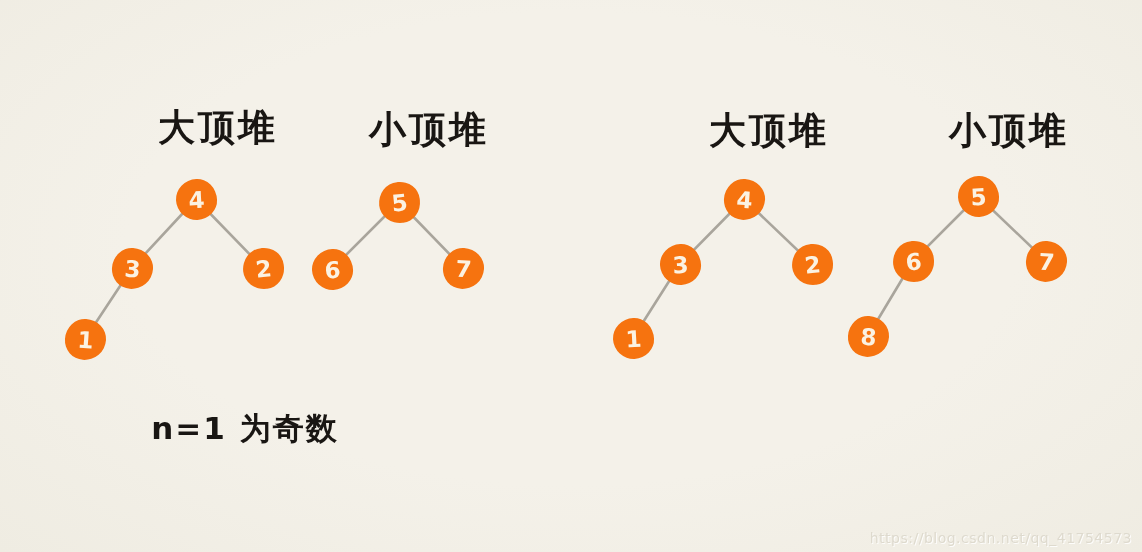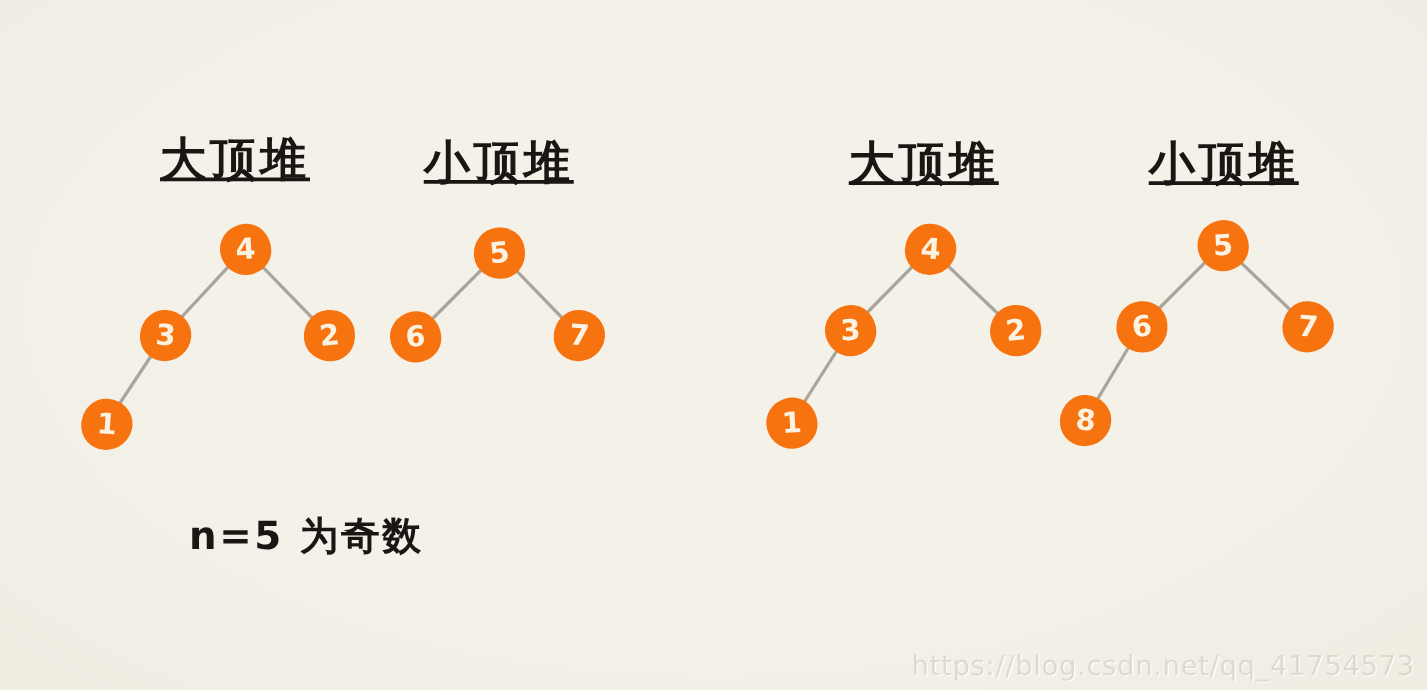--- a/index.html
+++ b/index.html
@@ -35,43 +35,42 @@
     font-weight: bold;
     z-index: 2;
     box-sizing: border-box;
   }
   .r1 { border-radius: 52% 48% 50% 50% / 49% 53% 47% 51%; transform: rotate(-3deg); }
   .r2 { border-radius: 48% 52% 53% 47% / 52% 48% 52% 48%; transform: rotate(4deg); }
   .r3 { border-radius: 50% 50% 47% 53% / 53% 47% 51% 49%; transform: rotate(-6deg); }
   .heap-title {
     position: absolute;
     width: 180px;
-    text-align: center;
+    text-align: right;
     font-size: 37px;
     font-weight: 700;
     color: #191613;
     letter-spacing: 3px;
     z-index: 2;
-    text-decoration: underline;
   }
   .caption {
     position: absolute;
     width: 280px;
     text-align: center;
     font-size: 31px;
     font-weight: 700;
     color: #191613;
     letter-spacing: 2px;
     z-index: 2;
   }
   .watermark {
     position: absolute;
     right: 10px;
     bottom: 6px;
-    font-size: 22px;
+    font-size: 14px;
     color: #DEDACE;
     text-shadow: 1px 1px 0 rgba(255,255,255,0.85);
     z-index: 3;
     letter-spacing: 0.5px;
     text-align: center;
   }
 </style>
 </head>
 <body>
 
@@ -100,21 +99,21 @@
 
   <div class="node r1" style="left:176px; top:179px">4</div>
   <div class="node r2" style="left:112px; top:248px">3</div>
   <div class="node r3" style="left:243px; top:248px">2</div>
   <div class="node r2" style="left:65px;  top:319px">1</div>
 
   <div class="node r3" style="left:379px; top:182px">5</div>
   <div class="node r1" style="left:312px; top:249px">6</div>
   <div class="node r2" style="left:443px; top:248px">7</div>
 
-  <div class="caption" style="left:105px; top:408px">n=5 为奇数</div>
+  <div class="caption" style="left:105px; top:408px">n=1 为奇数</div>
 
   <div class="heap-title" style="left:649px; top:106px">大顶堆</div>
   <div class="heap-title" style="left:889px; top:106px">小顶堆</div>
 
   <div class="node r2" style="left:724px; top:179px">4</div>
   <div class="node r1" style="left:660px; top:244px">3</div>
   <div class="node r3" style="left:792px; top:244px">2</div>
   <div class="node r1" style="left:613px; top:318px">1</div>
 
   <div class="node r1" style="left:958px; top:176px">5</div>

